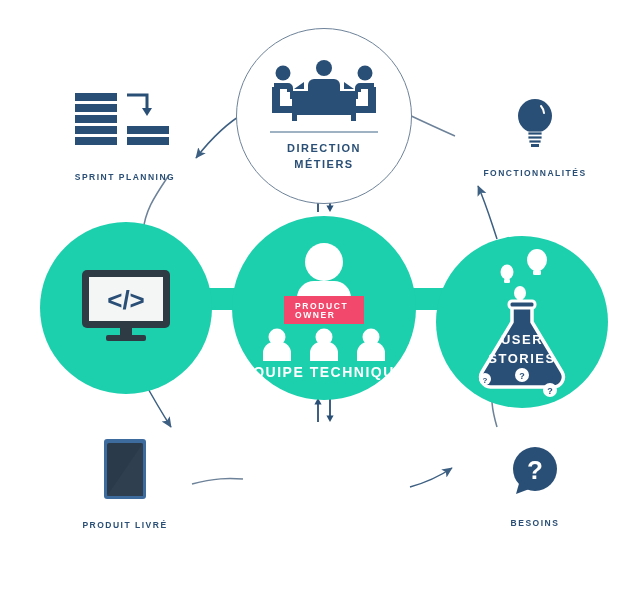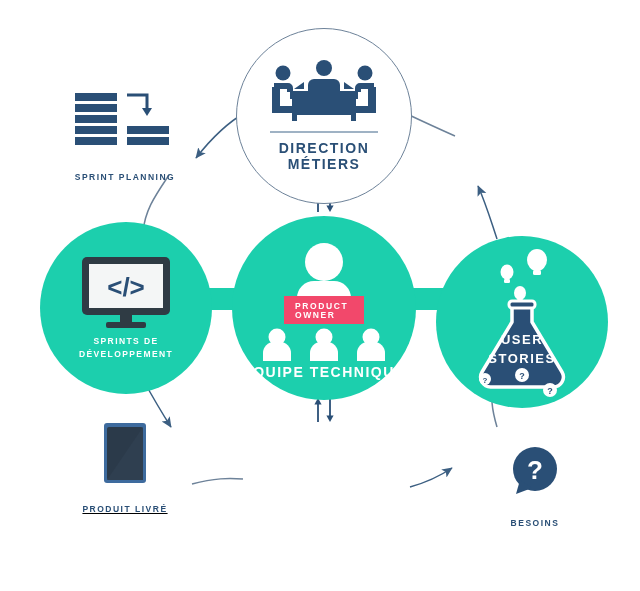--- a/index.html
+++ b/index.html
@@ -47,21 +47,21 @@
     flex-direction:column;
     align-items:center;
     justify-content:flex-start;
     box-sizing:border-box;
   }
   .ocircle .rule{
     width:108px;height:1.6px;background:#9fb2c4;margin:4px 0 7px 0;
   }
   .ocircle .cap{
     color:#2a4f76;
-    font-size:14px;
+    font-size:11px;
     font-weight:bold;
     letter-spacing:1.5px;
     text-align:center;
     line-height:16px;
     text-transform:uppercase;
   }
 
   
   .sidecap{
     color:#2a4f76;
@@ -181,24 +181,20 @@
   <div class="node gcircle" style="left:40px;top:222px;width:172px;height:172px;">
     <span style="margin-bottom:6px;">
       <svg class="svgicon" width="96" height="74" viewBox="0 0 96 74">
         <rect x="4" y="2" width="88" height="58" rx="5" fill="#2f3b44"></rect>
         <rect x="11" y="9" width="74" height="44" fill="#f4f6f6"></rect>
         <text x="48" y="41" text-anchor="middle" font-family="Liberation Sans, sans-serif" font-size="26" font-weight="bold" fill="#2a4f76">&lt;/&gt;</text>
         <rect x="42" y="60" width="12" height="8" fill="#2f3b44"></rect>
         <rect x="28" y="67" width="40" height="6" rx="2" fill="#2f3b44"></rect>
       </svg>
     </span>
-    <div class="cap">
-      <div>SPRINTS DE</div>
-      <div>DÉVELOPPEMENT</div>
-    </div>
   </div>
 
   <div class="node gcircle" style="left:232px;top:216px;width:184px;height:184px;">
     <div class="center-stack">
       <span class="big-person">
         <svg class="svgicon" width="74" height="80" viewBox="0 0 74 80">
           <circle cx="37" cy="20" r="19" fill="#ffffff"></circle>
           <path d="M10,78 v-22 a17,17 0 0 1 17,-17 h20 a17,17 0 0 1 17,17 v22 z" fill="#ffffff"></path>
         </svg>
       </span>
@@ -270,22 +266,33 @@
           <rect x="52" y="34" width="42" height="8"></rect>
           <rect x="52" y="45" width="42" height="8"></rect>
         </g>
         <path d="M52,3 h20 v14" fill="none" stroke="#2a4f76" stroke-width="3"></path>
         <path d="M72,24 l-5,-8 h10 z" fill="#2a4f76"></path>
       </svg>
     </span>
     <div class="sidecap">SPRINT PLANNING</div>
   </div>
 
-
-  <div class="node sideitem" style="left:60px;top:422px;width:130px;text-decoration:underline;">
+  <div class="node sideitem" style="left:470px;top:96px;width:130px;">
+    <span>
+      <svg class="svgicon" width="42" height="52" viewBox="0 0 42 52">
+        <circle cx="21" cy="20" r="17" fill="#2a4f76"></circle>
+        <path d="M14,36 h14 v3 h-14 z M14,40 h14 v3 h-14 z M15,44 h12 v3 h-12 z" fill="#2a4f76" stroke="#ffffff" stroke-width="0.8"></path>
+        <path d="M17,48 h8 v3 h-8 z" fill="#2a4f76"></path>
+        <path d="M27,10 a13,13 0 0 1 3,7" fill="none" stroke="#ffffff" stroke-width="2" stroke-linecap="round"></path>
+      </svg>
+    </span>
+    <div class="sidecap">FONCTIONNALITÉS</div>
+  </div>
+
+  <div class="node sideitem" style="left:60px;top:438px;width:130px;">
     <span>
       <svg class="svgicon" width="44" height="62" viewBox="0 0 44 62">
         <rect x="1" y="1" width="42" height="60" rx="3" fill="#3e6b9e"></rect>
         <rect x="4" y="5" width="36" height="53" rx="2" fill="#2b3a4a"></rect>
         <path d="M4,58 L40,5 v53 z" fill="#2f3f50"></path>
       </svg>
     </span>
     <div class="sidecap">PRODUIT LIVRÉ</div>
   </div>
 

